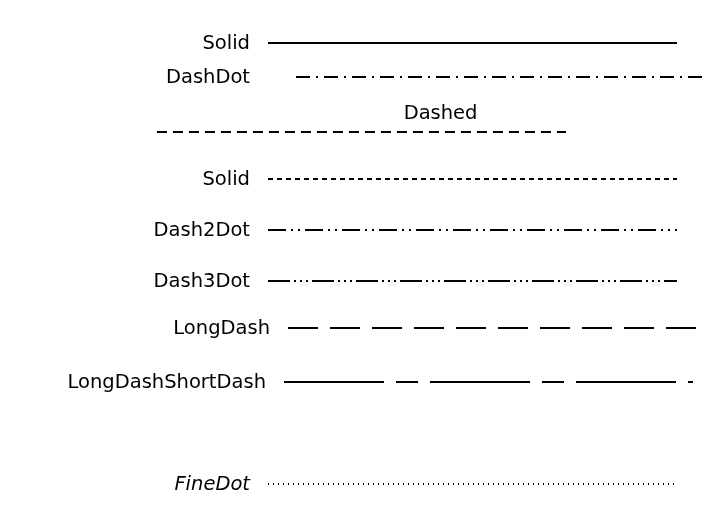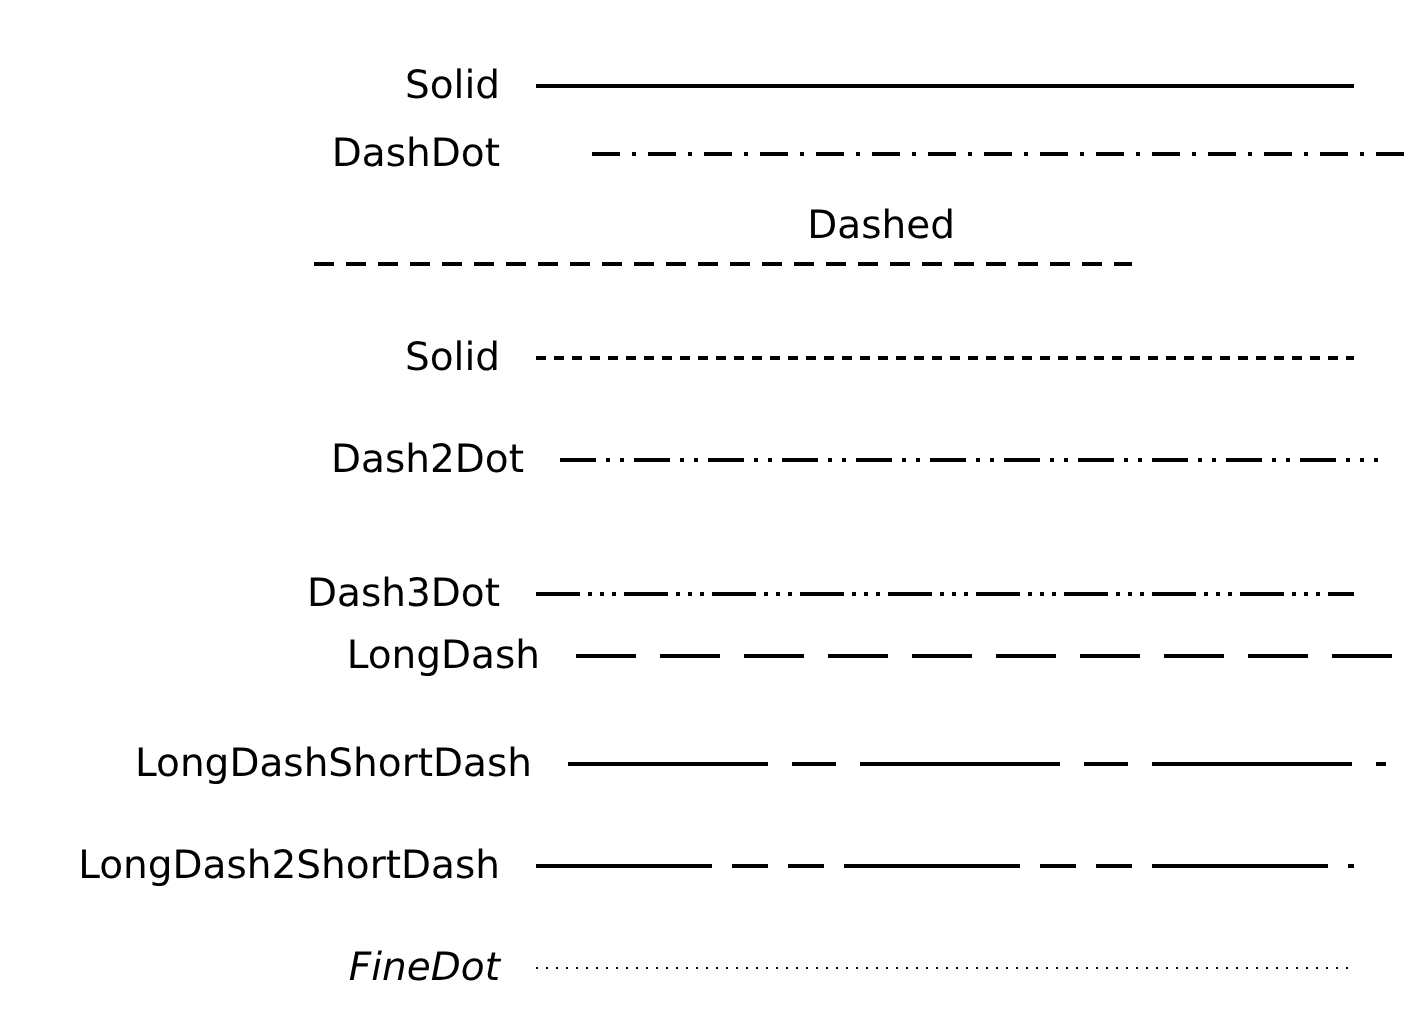--- a/index.html
+++ b/index.html
@@ -87,28 +87,28 @@
     </div>
     <div class="row" style="top: 153.5px;">
       <div class="row-label" style="width: 250px;">Solid</div>
       <div class="sample-wrap" style="width: 409px; margin-left: 18px;">
         <svg width="409" height="20" viewBox="0 0 409 20">
           <line class="sample-line" x1="0" y1="10" x2="409" y2="10" stroke="#000000" stroke-width="2" stroke-dasharray="5 4"></line>
         </svg>
       </div>
     </div>
     <div class="row" style="top: 204.5px;">
-      <div class="row-label" style="width: 250px; padding-left: 12px;">Dash2Dot</div>
+      <div class="row-label" style="width: 250px;">Dash2Dot</div>
       <div class="sample-wrap" style="width: 409px; margin-left: 18px;">
         <svg width="409" height="20" viewBox="0 0 409 20">
           <line class="sample-line" x1="0" y1="10" x2="409" y2="10" stroke="#000000" stroke-width="2" stroke-dasharray="18 5 2 5 2 5"></line>
         </svg>
       </div>
     </div>
-    <div class="row" style="top: 255.5px; align-items: flex-end;">
+    <div class="row" style="top: 255.5px;">
       <div class="row-label" style="width: 250px;">Dash3Dot</div>
       <div class="sample-wrap" style="width: 409px; margin-left: 18px;">
         <svg width="409" height="20" viewBox="0 0 409 20">
           <line class="sample-line" x1="0" y1="10" x2="409" y2="10" stroke="#000000" stroke-width="2" stroke-dasharray="22 4 2 4 2 4 2 4"></line>
         </svg>
       </div>
     </div>
     <div class="row" style="top: 302px; padding-left: 20px;">
       <div class="row-label" style="width: 250px;">LongDash</div>
       <div class="sample-wrap" style="width: 409px; margin-left: 18px;">
@@ -118,28 +118,20 @@
       </div>
     </div>
     <div class="row" style="top: 356.5px; padding-left: 16px;">
       <div class="row-label" style="width: 250px;">LongDashShortDash</div>
       <div class="sample-wrap" style="width: 409px; margin-left: 18px;">
         <svg width="409" height="20" viewBox="0 0 409 20">
           <line class="sample-line" x1="0" y1="10" x2="409" y2="10" stroke="#000000" stroke-width="2" stroke-dasharray="100 12 22 12"></line>
         </svg>
       </div>
     </div>
-    <div class="row" style="top: 407.5px;">
-      <div class="row-label" style="width: 250px;">LongDash2ShortDash</div>
-      <div class="sample-wrap" style="width: 409px; margin-left: 18px;">
-        <svg width="409" height="20" viewBox="0 0 409 20">
-          <line class="sample-line" x1="0" y1="10" x2="409" y2="10" stroke="#000000" stroke-width="2" stroke-dasharray="88 10 18 10 18 10"></line>
-        </svg>
-      </div>
-    </div>
     <div class="row" style="top: 458.5px; font-style: italic;">
       <div class="row-label" style="width: 250px;">FineDot</div>
       <div class="sample-wrap" style="width: 409px; margin-left: 18px;">
         <svg width="409" height="20" viewBox="0 0 409 20">
           <line class="sample-line" x1="0" y1="10" x2="409" y2="10" stroke="#4d4d4d" stroke-width="1.4" stroke-dasharray="1 4"></line>
         </svg>
       </div>
     </div>
   </div>
 

